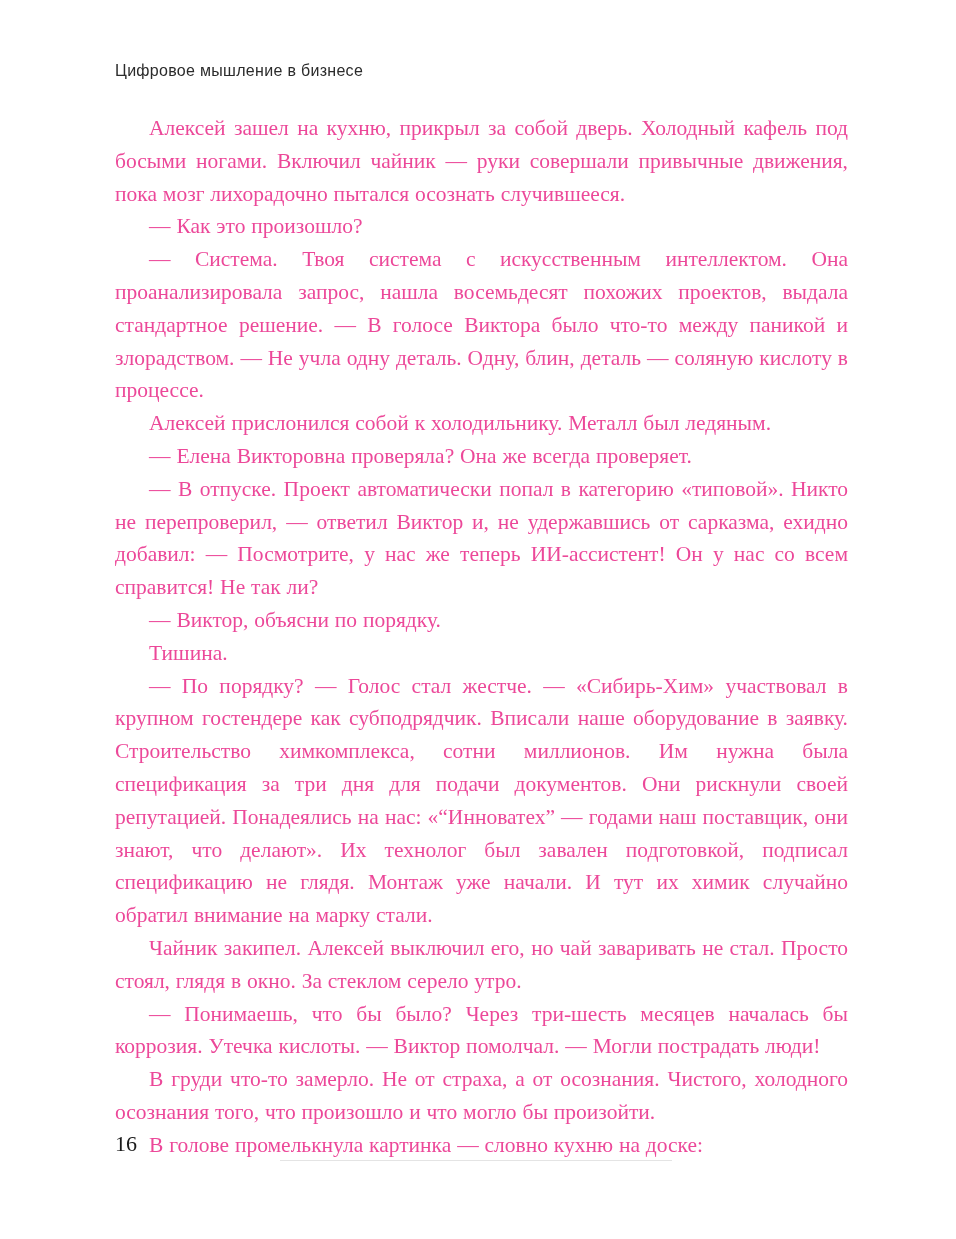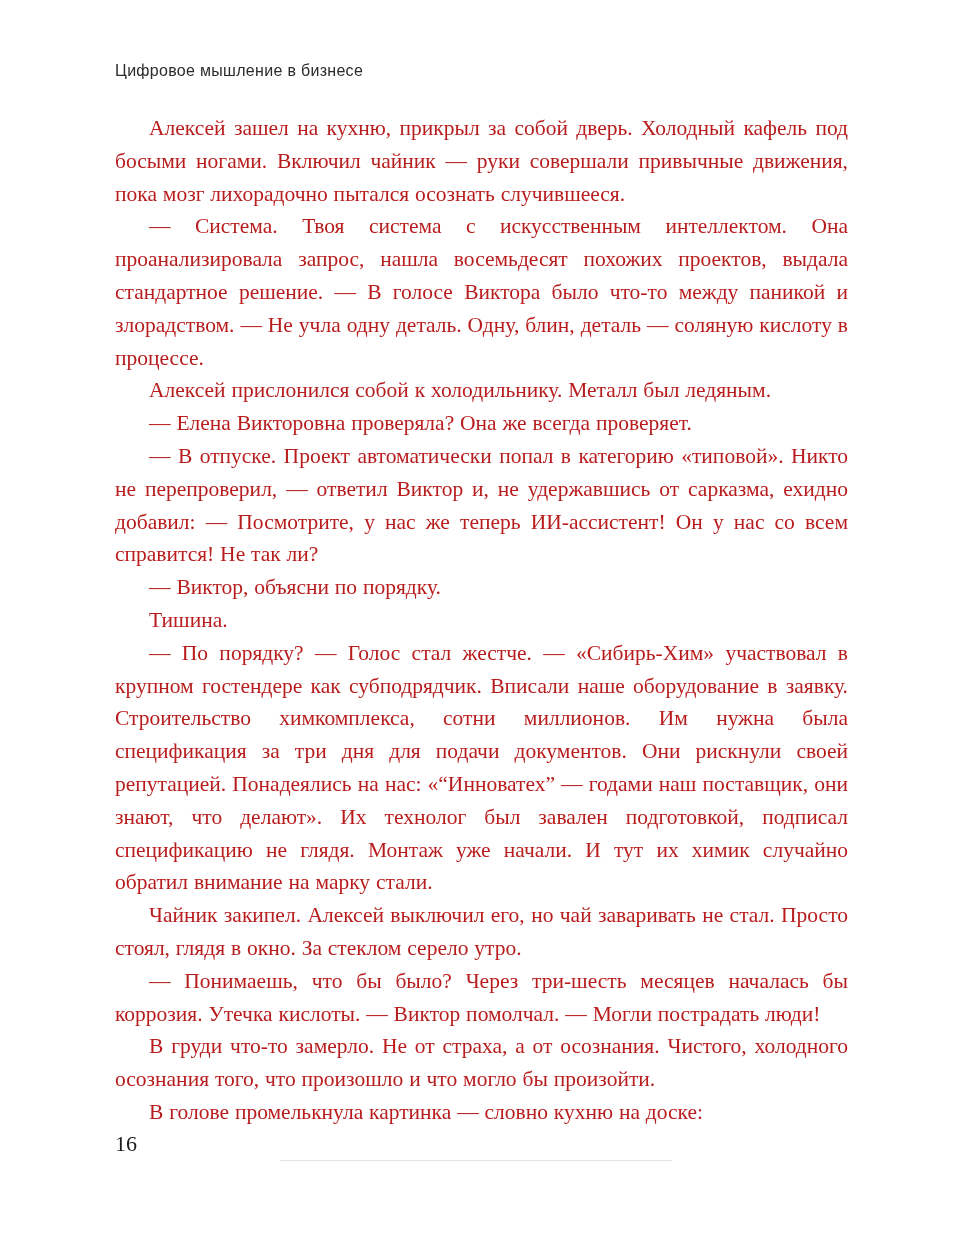--- a/index.html
+++ b/index.html
@@ -25,21 +25,21 @@
     letter-spacing: 0.3px;
   }
   .body-text {
     position: absolute;
     top: 112px;
     left: 115px;
     width: 733px;
     font-size: 21.5px;
     line-height: 32.8px;
     text-align: justify;
-    color: #b91c1c;
+    color: #ec4899;
   }
   .body-text p {
     text-indent: 34px;
     hyphens: auto;
     -webkit-hyphens: auto;
     word-spacing: 0.5px;
   }
   .page-number {
     position: absolute;
     left: 115px;
@@ -59,20 +59,21 @@
 </style>
 </head>
 <body>
 
 <div class="page">
 
   <div class="running-head">Цифровое мышление в бизнесе</div>
 
   <div class="body-text">
     <p>Алексей зашел на кухню, прикрыл за собой дверь. Холодный кафель под босыми ногами. Включил чайник — руки совершали привычные движения, пока мозг лихорадочно пытался осознать случившееся.</p>
+    <p>— Как это произошло?</p>
     <p>— Система. Твоя система с искусственным интеллектом. Она проанализировала запрос, нашла восемьдесят похожих проектов, выдала стандартное решение. — В голосе Виктора было что-то между паникой и злорадством. — Не учла одну деталь. Одну, блин, деталь — соляную кислоту в процессе.</p>
     <p>Алексей прислонился собой к холодильнику. Металл был ледяным.</p>
     <p>— Елена Викторовна проверяла? Она же всегда проверяет.</p>
     <p>— В отпуске. Проект автоматически попал в категорию «типовой». Никто не перепроверил, — ответил Виктор и, не удержавшись от сарказма, ехидно добавил: — Посмотрите, у нас же теперь ИИ-ассистент! Он у нас со всем справится! Не так ли?</p>
     <p>— Виктор, объясни по порядку.</p>
     <p>Тишина.</p>
     <p>— По порядку? — Голос стал жестче. — «Сибирь-Хим» участвовал в крупном гостендере как субподрядчик. Вписали наше оборудование в заявку. Строительство химкомплекса, сотни миллионов. Им нужна была спецификация за три дня для подачи документов. Они рискнули своей репутацией. Понадеялись на нас: «“Инноватех” — годами наш поставщик, они знают, что делают». Их технолог был завален подготовкой, подписал спецификацию не глядя. Монтаж уже начали. И тут их химик случайно обратил внимание на марку стали.</p>
     <p>Чайник закипел. Алексей выключил его, но чай заваривать не стал. Просто стоял, глядя в окно. За стеклом серело утро.</p>
     <p>— Понимаешь, что бы было? Через три-шесть месяцев началась бы коррозия. Утечка кислоты. — Виктор помолчал. — Могли пострадать люди!</p>
     <p>В груди что-то замерло. Не от страха, а от осознания. Чистого, холодного осознания того, что произошло и что могло бы произойти.</p>

